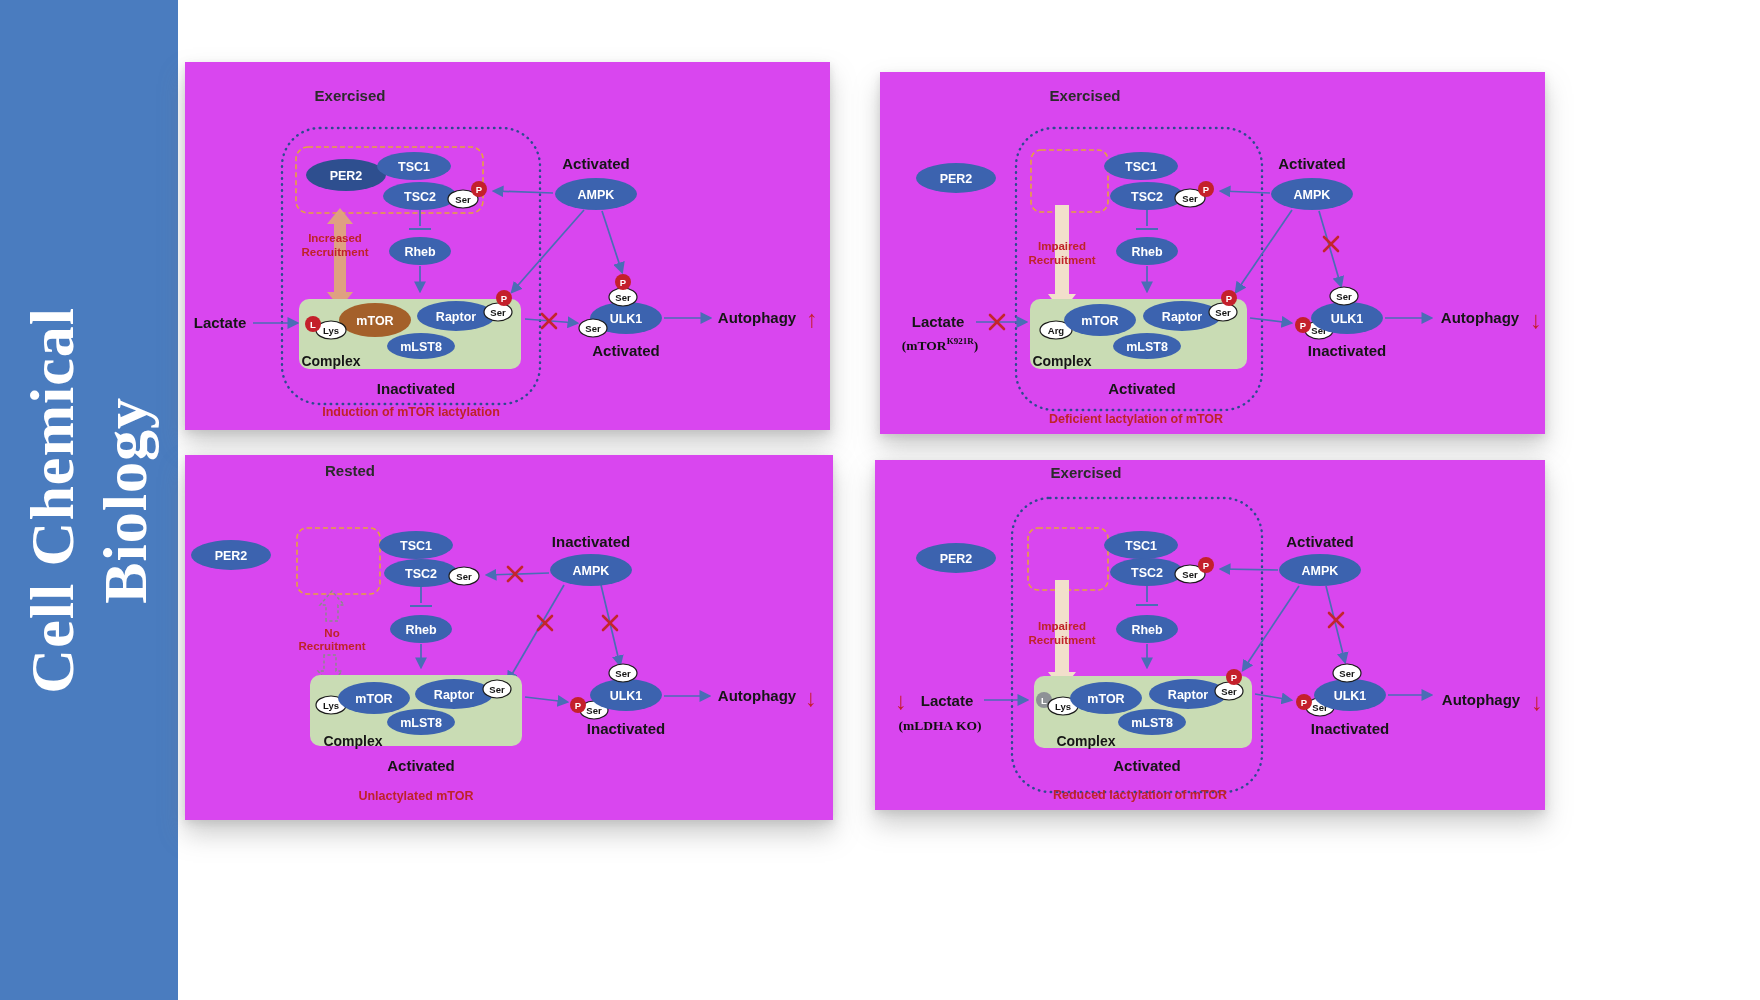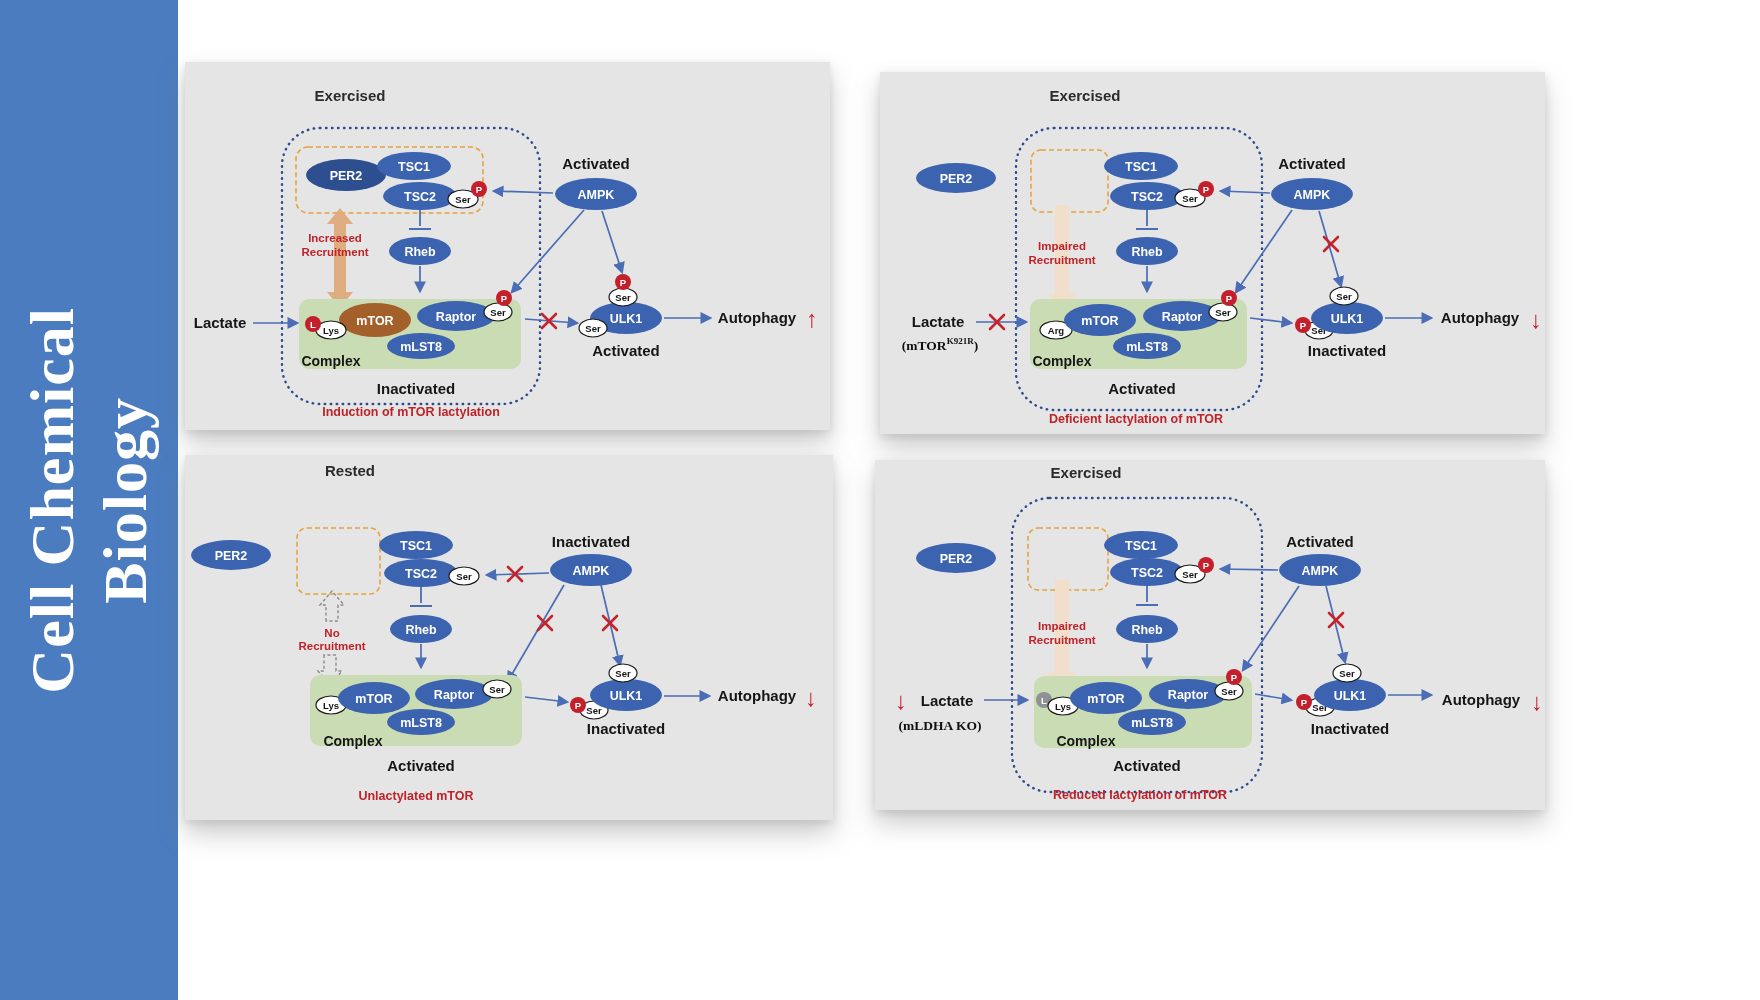--- a/index.html
+++ b/index.html
@@ -2,21 +2,21 @@
 <html><head>
 <meta charset="utf-8">
 <style>
   html,body{margin:0;padding:0}
   body{width:1760px;height:1000px;position:relative;background:#ffffff;
        font-family:"Liberation Sans",sans-serif;overflow:hidden}
   .journal{position:absolute;left:0;top:0;width:178px;height:1000px;background:#4a7cbf;
            display:flex;flex-direction:row;align-items:center;justify-content:center;gap:2px}
   .jtxt{writing-mode:vertical-rl;transform:rotate(180deg);color:#fff;
         font-family:"Liberation Serif",serif;font-weight:bold;font-size:62px;letter-spacing:1px;white-space:nowrap}
-  .panel{position:absolute;background:#e5e5e5;
+  .panel{position:absolute;background:#d946ef;
          box-shadow:0 14px 24px rgba(125,125,125,.38),0 3px 8px rgba(140,140,140,.25)}
   svg{display:block}
   .nd{fill:#3c63af}
   .nd2{fill:#2e4f8f}
   .ndb{fill:#a4602a}
   .wt{fill:#fff;stroke:#1b1b1b;stroke-width:1.2}
   .pc{fill:#c4202b}
   .gc{fill:#8e9296}
   .grn{fill:#c9dcb4}
   .dot{fill:none;stroke:#2c4b8f;stroke-width:2.4;stroke-dasharray:.5 5.5;stroke-linecap:round}

